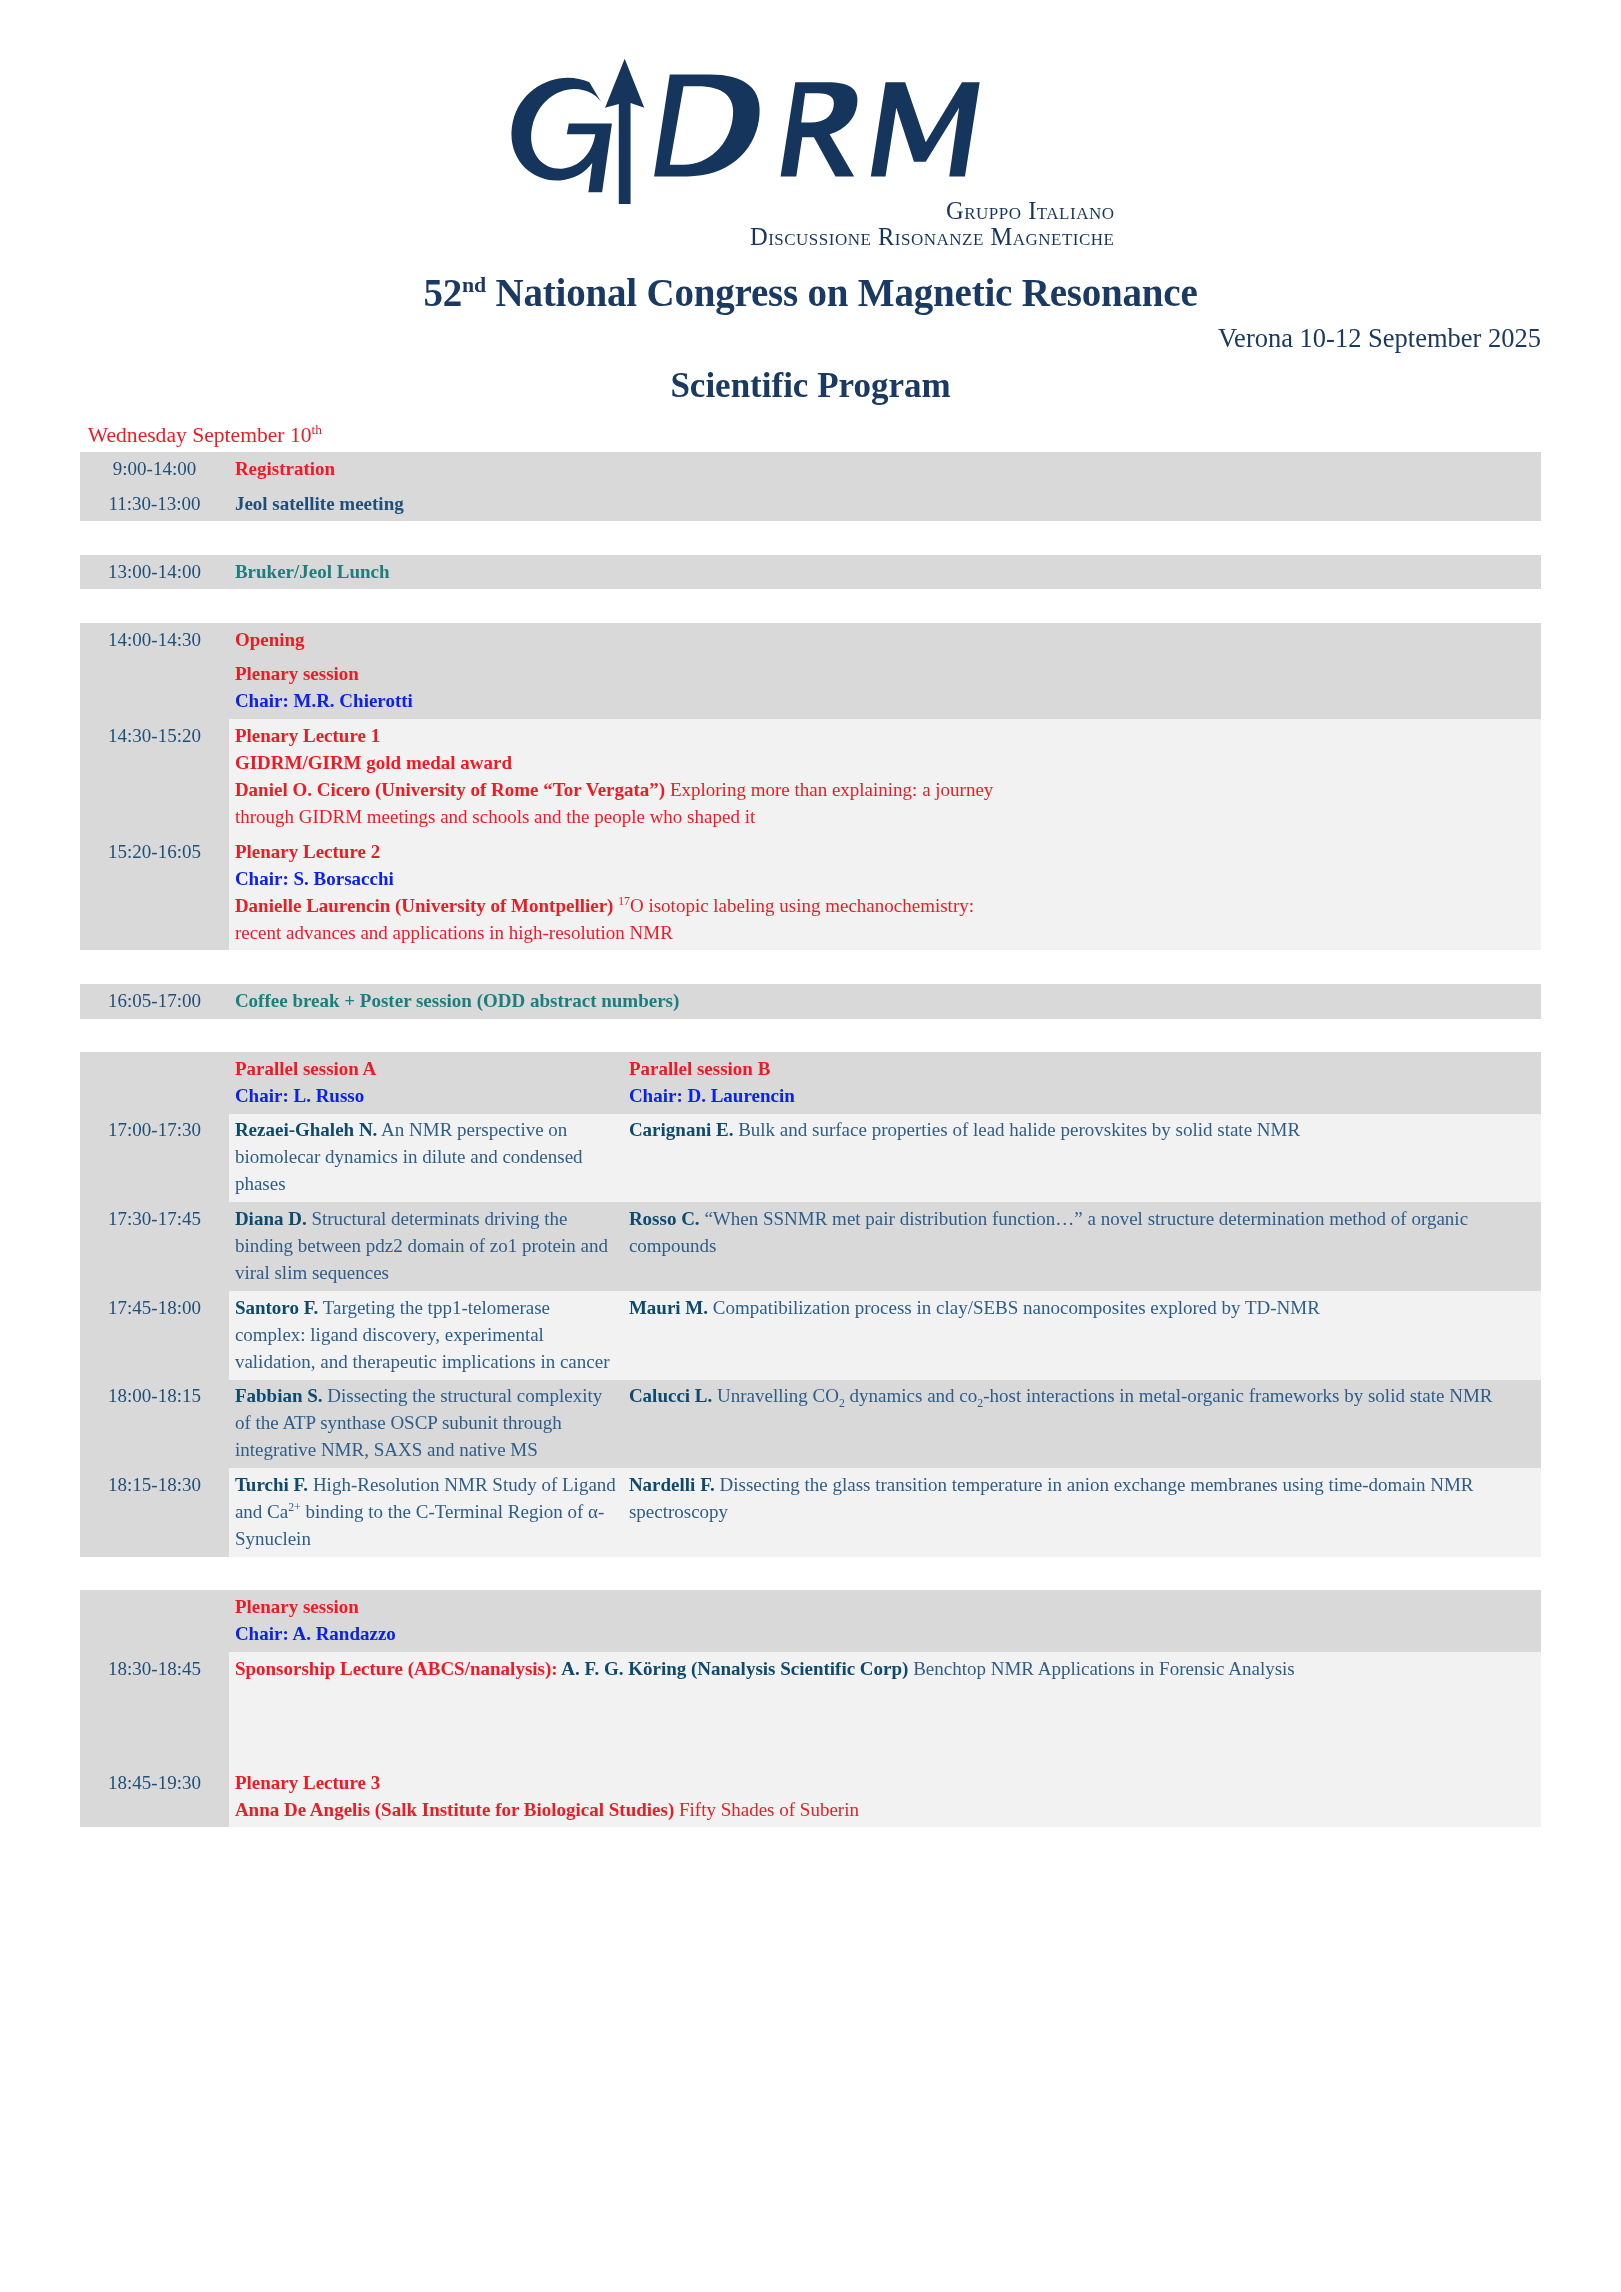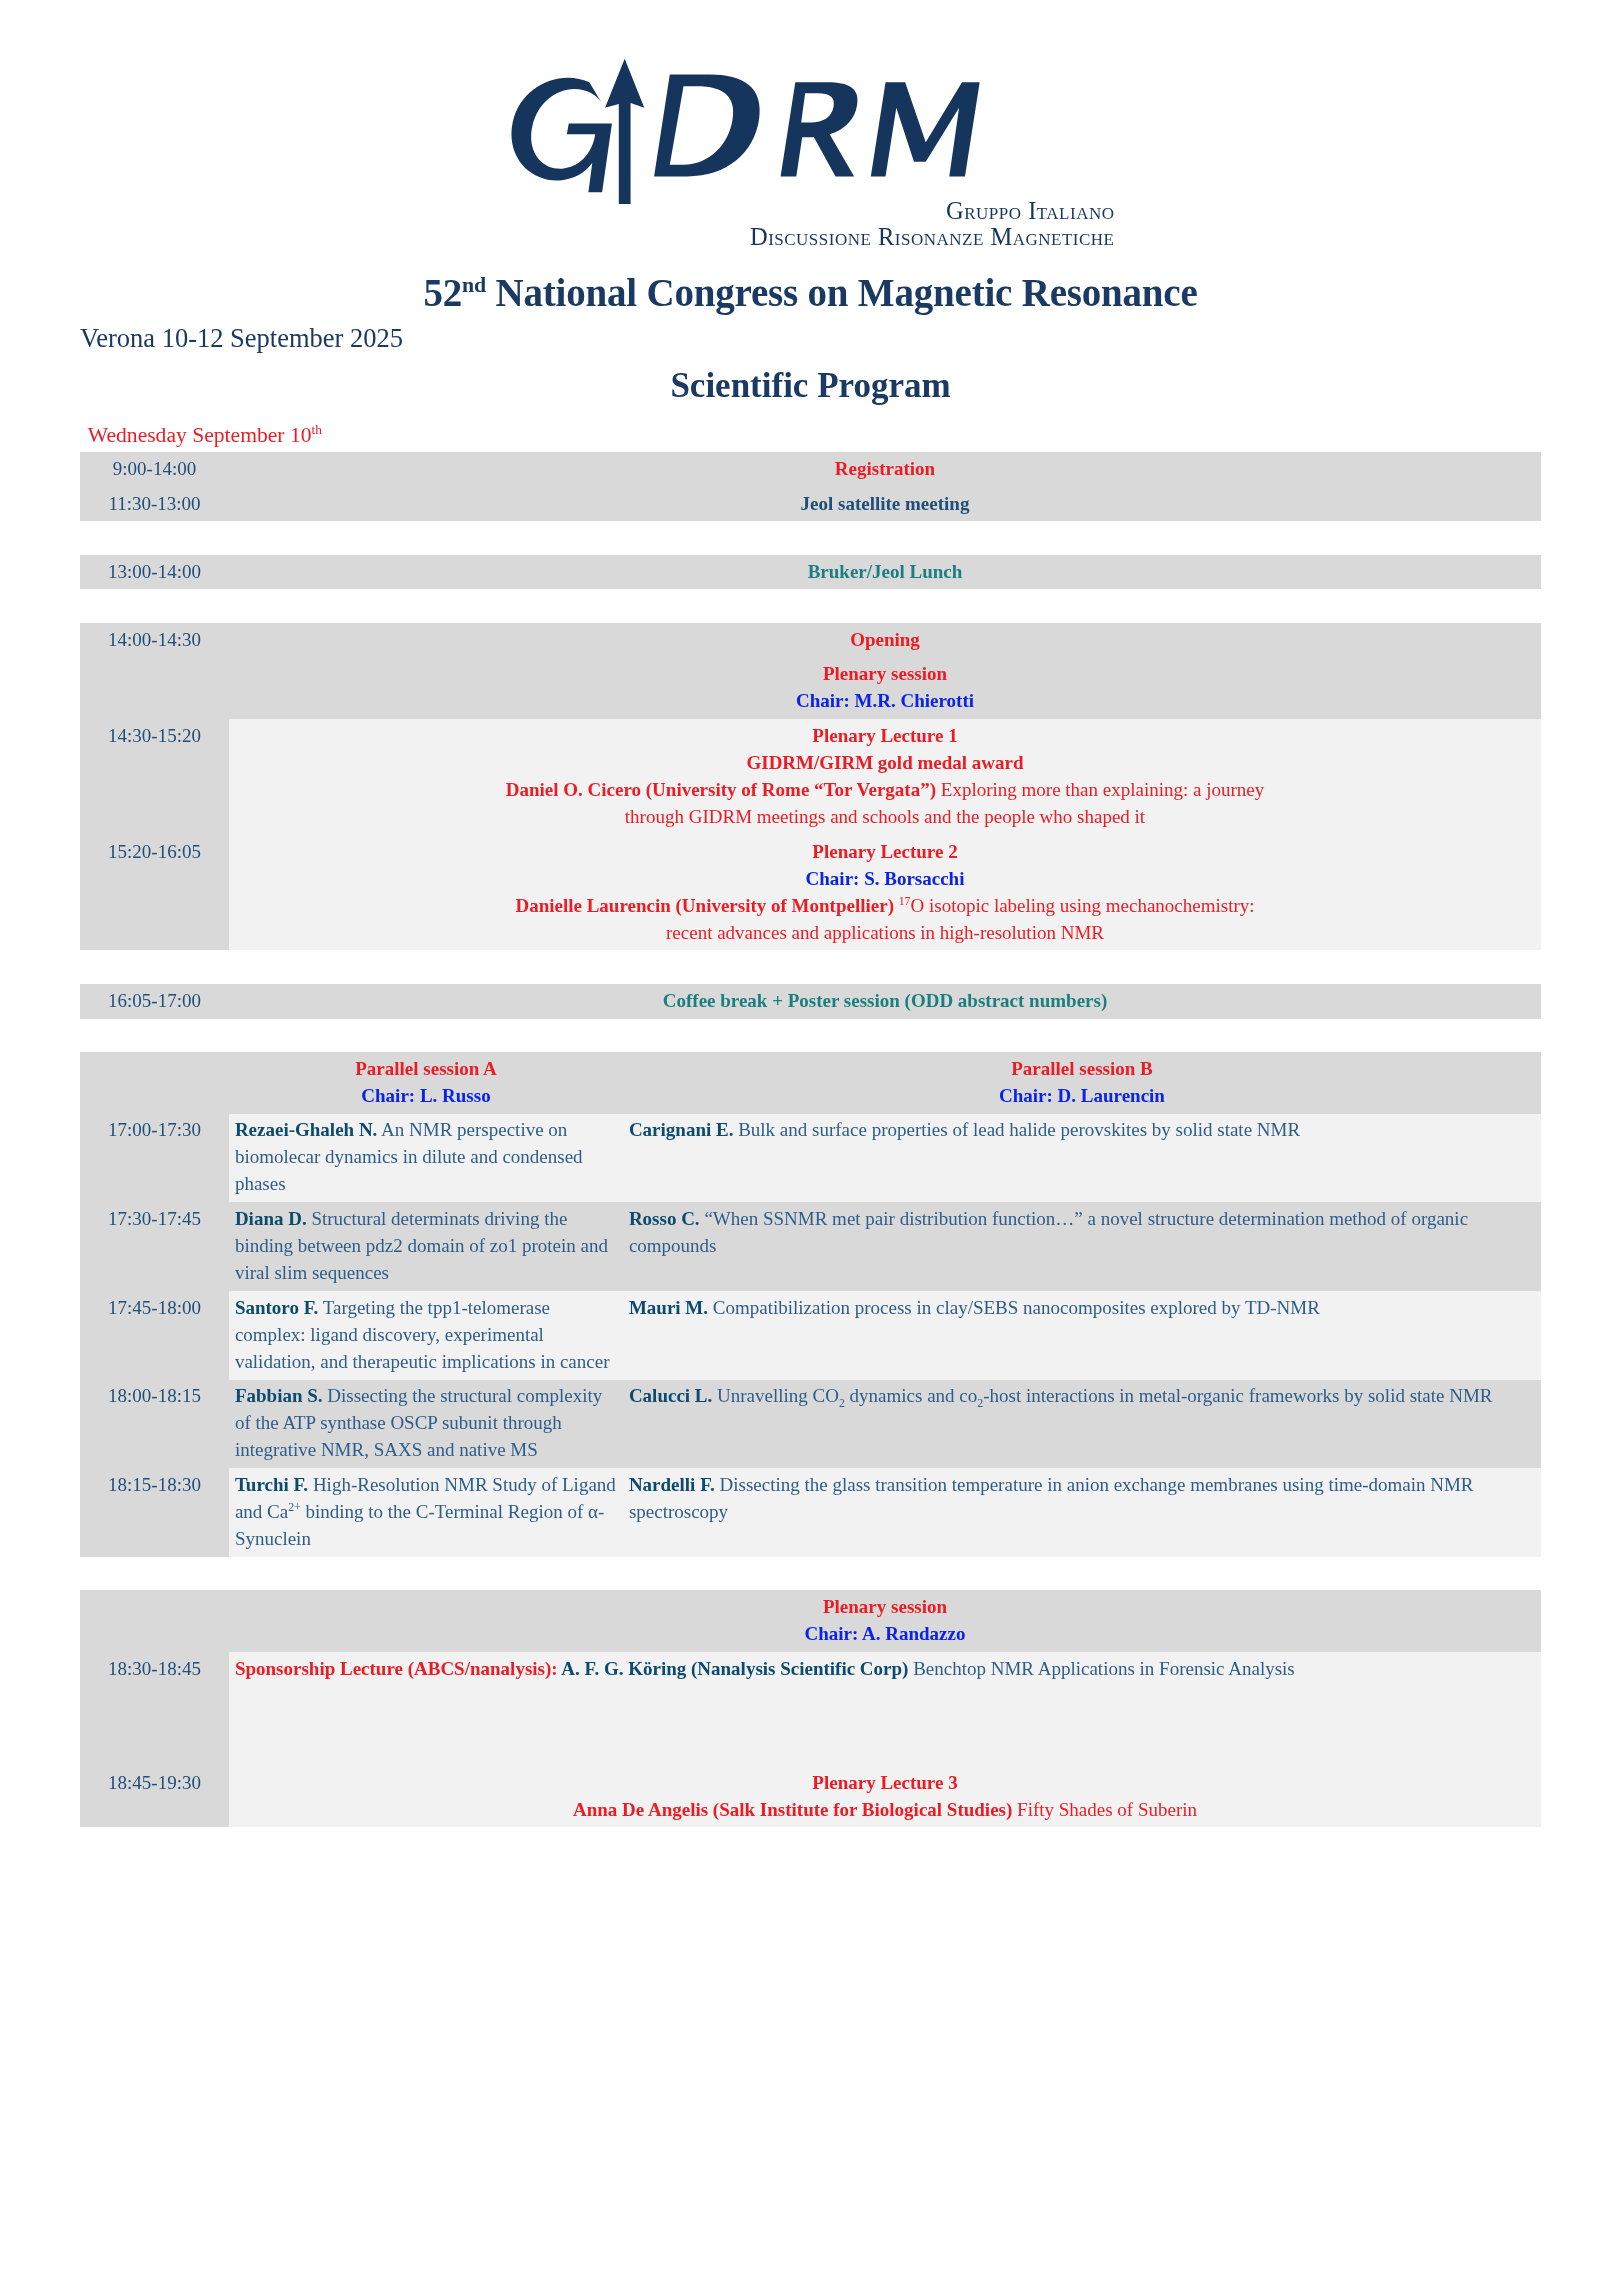--- a/index.html
+++ b/index.html
@@ -51,21 +51,21 @@
   .congress-title{
     text-align:center;
     color:#1b3a63;
     font-weight:bold;
     font-size:39px;
     margin-top:19.6px;
     letter-spacing:-0.2px;
   }
   .congress-title sup{font-size:.56em;vertical-align:super;}
   .congress-date{
-    text-align:left;
+    text-align:right;
     color:#1b3a63;
     font-size:26.5px;
     margin-top:8.8px;
   }
   .program-title{
     text-align:center;
     color:#1b3a63;
     font-weight:bold;
     font-size:35px;
     margin-top:11.8px;
@@ -101,21 +101,21 @@
     color:#1f4e79;
     text-align:center;
     font-size:19.6px;
     white-space:nowrap;
     padding-top:4.9px;
   }
   .gray  {background:#d9d9d9;}
   .light {background:#f2f2f2;}
   .spacer td{background:#ffffff;height:25.5px;padding:0;border:none;}
 
-  .ctr{text-align:center;}
+  .ctr{}
   .red     {color:#ed1c24;}
   .redb    {color:#ed1c24;font-weight:bold;}
   .blueb   {color:#1f4e79;font-weight:bold;}
   .pureblue{color:#0b23e8;font-weight:bold;}
   .teal    {color:#1b7f7f;font-weight:bold;}
   .navy    {color:#2e5d8a;}
   .navyb   {color:#0c4a6e;font-weight:bold;}
 
   .ln{display:block;}
   sup.sm{font-size:.62em;vertical-align:super;}

